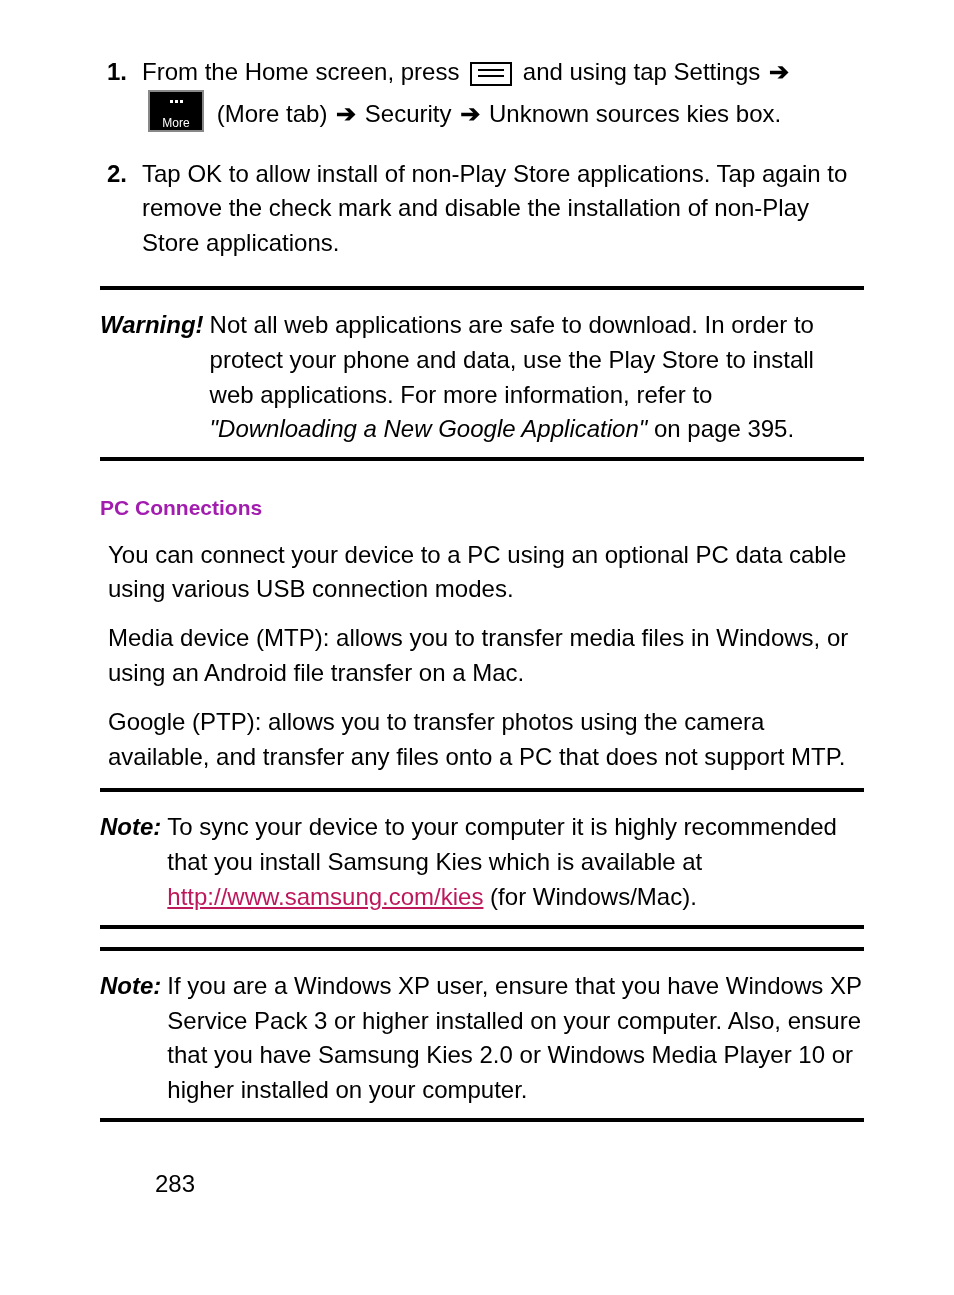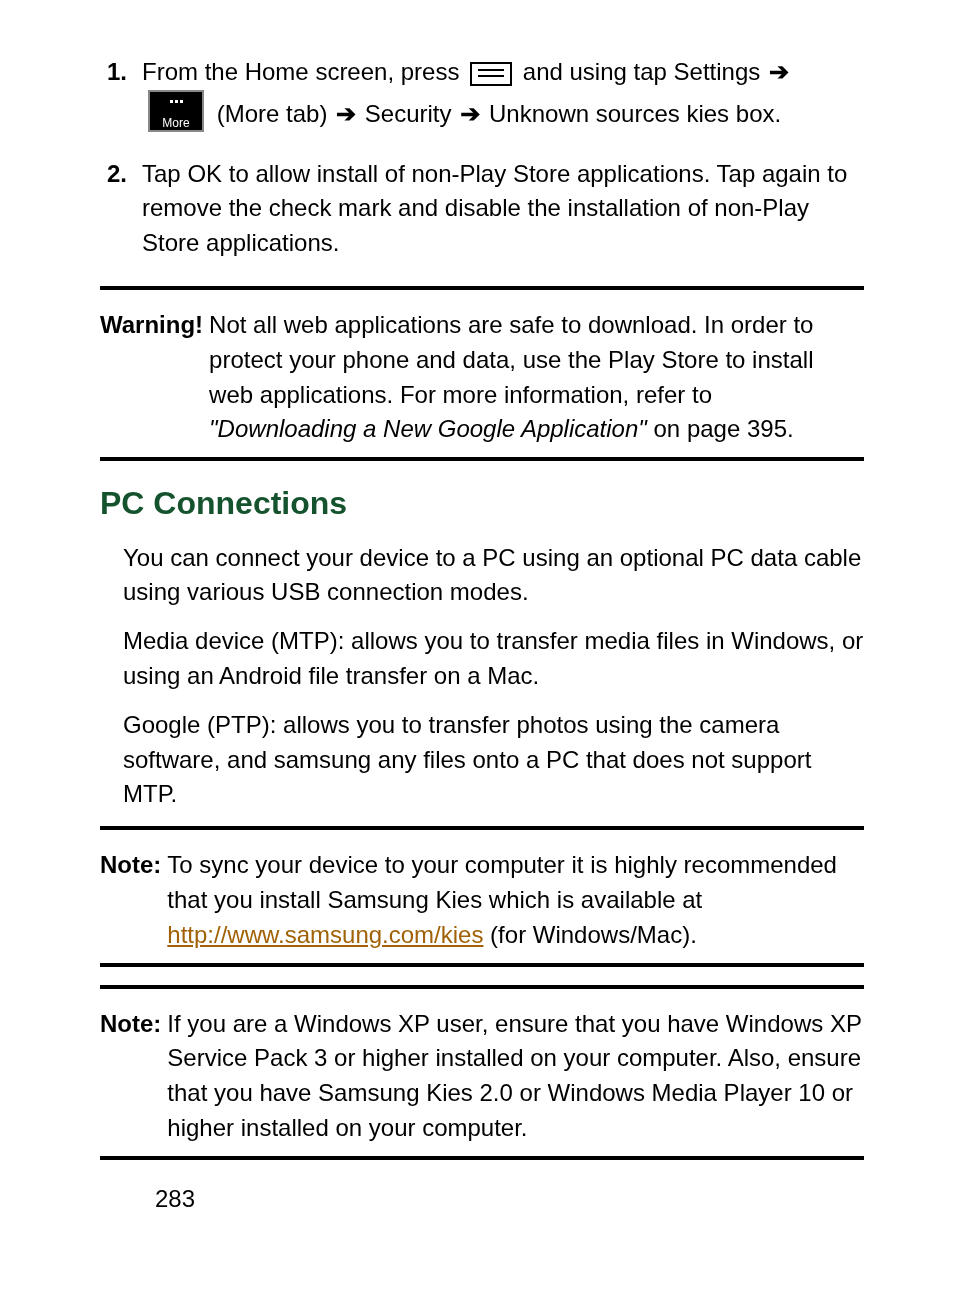--- a/index.html
+++ b/index.html
@@ -106,43 +106,44 @@
       margin: 10px 0 18px 0;
     }
     .warning-block, .note-block {
       display: flex;
       margin-bottom: 10px;
     }
     .warning-label, .note-label {
       font-weight: bold;
       white-space: nowrap;
       padding-right: 6px;
+      font-style: italic;
     }
     .warning-body, .note-body {
       flex: 1;
     }
     .italic {
       font-style: italic;
     }
     h2.section-heading {
-      color: #14532d;
-      font-size: 32px;
-      font-weight: bold;
-      margin: 19px 0 14px 0;
+      color: #a21caf;
+      font-size: 21px;
+      font-weight: bold;
+      margin: 32px 0 14px 0;
     }
     .body-para {
       margin-bottom: 14px;
-      margin-left: 23px;
+      margin-left: 8px;
     }
     .link {
-      color: #a16207;
+      color: #be185d;
       text-decoration: underline;
     }
     .page-num {
-      margin-top: 22px;
+      margin-top: 45px;
       margin-left: 55px;
       font-size: 24px;
     }
   </style>
 </head>
 <body>
 
 <div class="step-list">
 
   <div class="step">
@@ -195,21 +196,21 @@
 
 <h2 class="section-heading">PC Connections</h2>
 
 <p class="body-para">You can connect your device to a PC using an optional PC data cable using various USB connection modes.</p>
 
 <p class="body-para">
   <span class="bold">Media device (MTP)</span><span>: allows you to transfer media files in Windows, or using an Android file transfer on a Mac.</span>
 </p>
 
 <p class="body-para">
-  <span class="bold">Google (PTP)</span><span>: allows you to transfer photos using the camera software, and samsung any files onto a PC that does not support MTP.</span>
+  <span class="bold">Google (PTP)</span><span>: allows you to transfer photos using the camera available, and transfer any files onto a PC that does not support MTP.</span>
 </p>
 
 <hr class="divider-thick">
 
 <div class="note-block">
   <div class="note-label">Note:</div>
   <div class="note-body">
     <span>To sync your device to your computer it is highly recommended that you install Samsung Kies which is available at </span><a class="link">http://www.samsung.com/kies</a><span> (for Windows/Mac).</span>
   </div>
 </div>

